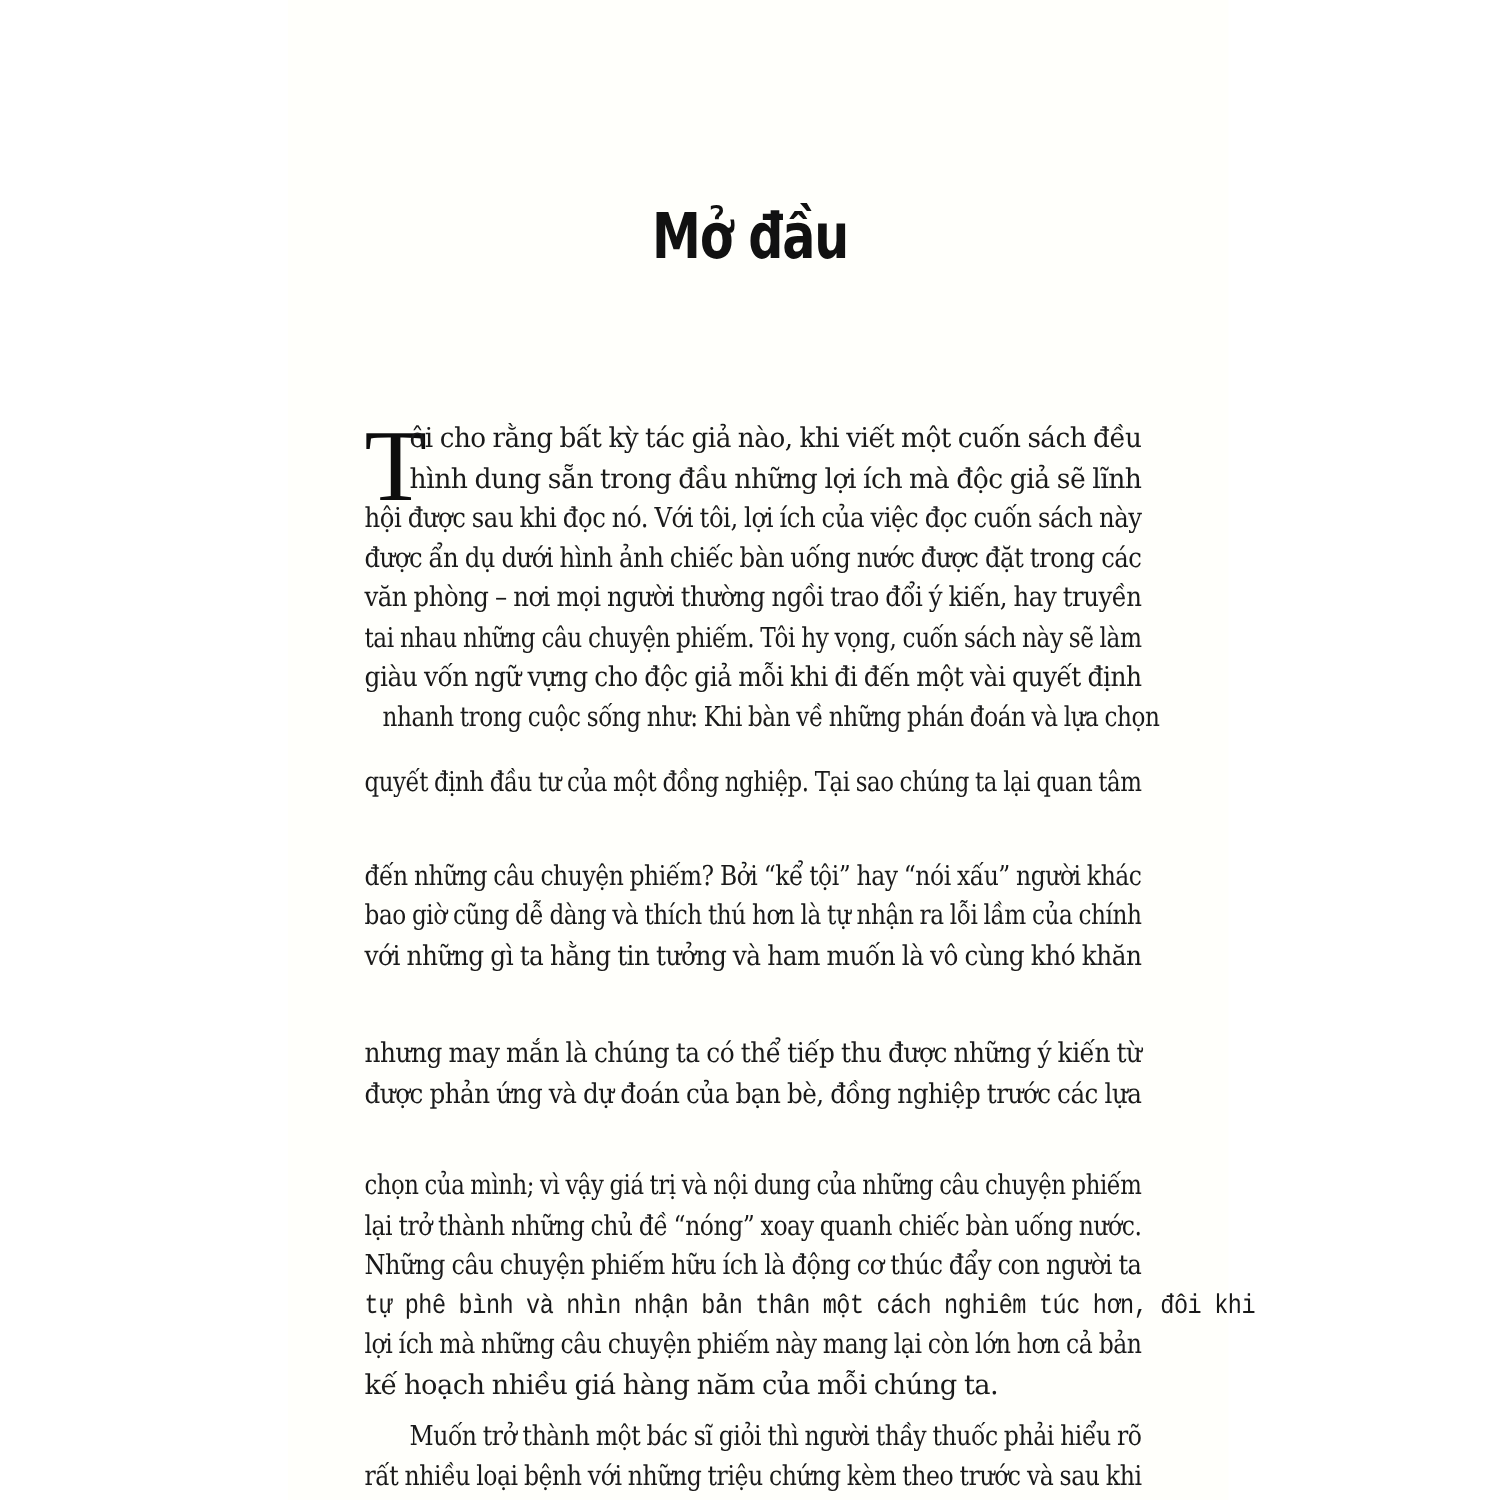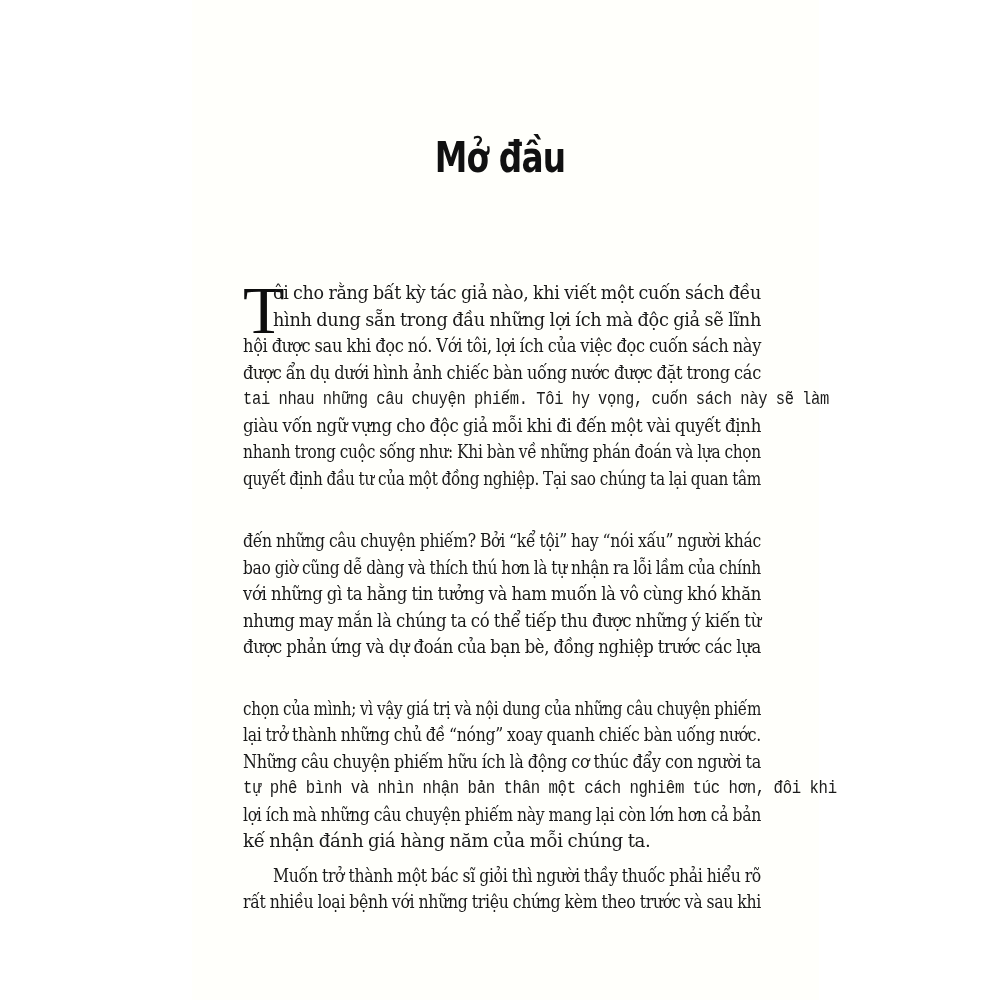--- a/index.html
+++ b/index.html
@@ -91,35 +91,36 @@
 
   <h1 class="chapter-title" style="margin:0;">Mở đầu</h1>
 
   <div class="body-text">
     <div style="position:relative;">
       <span class="dropcap">T</span>
       <span class="line indent1" style="white-space: nowrap; text-decoration: underline;"><span style="white-space: nowrap; display: inline-block; transform-origin: 0px 0px; transform: scaleX(0.962703);">ôi cho rằng bất kỳ tác giả nào, khi viết một cuốn sách đều</span></span>
       <span class="line indent1" style="white-space: nowrap;"><span style="white-space: nowrap; display: inline-block; transform-origin: 0px 0px; transform: scaleX(0.975848);">hình dung sẵn trong đầu những lợi ích mà độc giả sẽ lĩnh</span></span>
       <span class="line" style="white-space: nowrap;"><span style="white-space: nowrap; display: inline-block; transform-origin: 0px 0px; transform: scaleX(0.89231);">hội được sau khi đọc nó. Với tôi, lợi ích của việc đọc cuốn sách này</span></span>
       <span class="line" style="white-space: nowrap;"><span style="white-space: nowrap; display: inline-block; transform-origin: 0px 0px; transform: scaleX(0.891207);">được ẩn dụ dưới hình ảnh chiếc bàn uống nước được đặt trong các</span></span>
-      <span class="line" style="white-space: nowrap; font-family: Liberation Mono, monospace;"><span style="white-space: nowrap; display: inline-block; transform-origin: 0px 0px; transform: scaleX(0.850008);">tai nhau những câu chuyện phiếm. Tôi hy vọng, cuốn sách này sẽ làm</span></span>
+      <span class="line" style="white-space: nowrap;"><span style="white-space: nowrap; display: inline-block; transform-origin: 0px 0px; transform: scaleX(0.89344);">văn phòng – nơi mọi người thường ngồi trao đổi ý kiến, hay truyền</span></span>
+      <span class="line" style="white-space: nowrap;"><span style="white-space: nowrap; display: inline-block; transform-origin: 0px 0px; transform: scaleX(0.850008);">tai nhau những câu chuyện phiếm. Tôi hy vọng, cuốn sách này sẽ làm</span></span>
       <span class="line" style="white-space: nowrap;"><span style="white-space: nowrap; display: inline-block; transform-origin: 0px 0px; transform: scaleX(0.911696);">giàu vốn ngữ vựng cho độc giả mỗi khi đi đến một vài quyết định</span></span>
-      <span class="line" style="white-space: nowrap;"><span style="white-space: nowrap; display: inline-block; transform-origin: 0px 0px; transform: scaleX(0.847595);">nhanh trong cuộc sống như: Khi bàn về những phán đoán và lựa chọn</span></span>
-      <span class="line" style="white-space: nowrap;"><span style="white-space: nowrap; display: inline-block; transform-origin: 0px 0px; transform: scaleX(0.838781);">quyết định đầu tư của một đồng nghiệp. Tại sao chúng ta lại quan tâm</span></span>
+      <span class="line" style="white-space: nowrap; margin-left: 12px;"><span style="white-space: nowrap; display: inline-block; transform-origin: 0px 0px; transform: scaleX(0.847595);">nhanh trong cuộc sống như: Khi bàn về những phán đoán và lựa chọn</span></span>
+      <span class="line" style="white-space: nowrap; margin-top: 17px;"><span style="white-space: nowrap; display: inline-block; transform-origin: 0px 0px; transform: scaleX(0.838781);">quyết định đầu tư của một đồng nghiệp. Tại sao chúng ta lại quan tâm</span></span>
       <span class="line" style="white-space: nowrap; margin-top: 36px;"><span style="white-space: nowrap; display: inline-block; transform-origin: 0px 0px; transform: scaleX(0.85964);">đến những câu chuyện phiếm? Bởi “kể tội” hay “nói xấu” người khác</span></span>
       <span class="line" style="white-space: nowrap;"><span style="white-space: nowrap; display: inline-block; transform-origin: 0px 0px; transform: scaleX(0.84979);">bao giờ cũng dễ dàng và thích thú hơn là tự nhận ra lỗi lầm của chính</span></span>
       <span class="line" style="white-space: nowrap;"><span style="white-space: nowrap; display: inline-block; transform-origin: 0px 0px; transform: scaleX(0.907329);">với những gì ta hằng tin tưởng và ham muốn là vô cùng khó khăn</span></span>
-      <span class="line" style="white-space: nowrap;"><span style="white-space: nowrap; display: inline-block; transform-origin: 0px 0px; transform: scaleX(0.909794);">nhưng may mắn là chúng ta có thể tiếp thu được những ý kiến từ</span></span>
+      <span class="line" style="white-space: nowrap; margin-top: 39px;"><span style="white-space: nowrap; display: inline-block; transform-origin: 0px 0px; transform: scaleX(0.909794);">nhưng may mắn là chúng ta có thể tiếp thu được những ý kiến từ</span></span>
       <span class="line" style="white-space: nowrap;"><span style="white-space: nowrap; display: inline-block; transform-origin: 0px 0px; transform: scaleX(0.902832);">được phản ứng và dự đoán của bạn bè, đồng nghiệp trước các lựa</span></span>
       <span class="line" style="white-space: nowrap; margin-top: 35px;"><span style="white-space: nowrap; display: inline-block; transform-origin: 0px 0px; transform: scaleX(0.834748);">chọn của mình; vì vậy giá trị và nội dung của những câu chuyện phiếm</span></span>
       <span class="line" style="white-space: nowrap;"><span style="white-space: nowrap; display: inline-block; transform-origin: 0px 0px; transform: scaleX(0.86118);">lại trở thành những chủ đề “nóng” xoay quanh chiếc bàn uống nước.</span></span>
       <span class="line" style="white-space: nowrap;"><span style="white-space: nowrap; display: inline-block; transform-origin: 0px 0px; transform: scaleX(0.880718);">Những câu chuyện phiếm hữu ích là động cơ thúc đẩy con người ta</span></span>
       <span class="line" style="white-space: nowrap; font-family: Liberation Mono, monospace;"><span style="white-space: nowrap; display: inline-block; transform-origin: 0px 0px; transform: scaleX(0.861942);">tự phê bình và nhìn nhận bản thân một cách nghiêm túc hơn, đôi khi</span></span>
       <span class="line" style="white-space: nowrap;"><span style="white-space: nowrap; display: inline-block; transform-origin: 0px 0px; transform: scaleX(0.861762);">lợi ích mà những câu chuyện phiếm này mang lại còn lớn hơn cả bản</span></span>
-      <span class="line last" style="white-space: nowrap;"><span style="white-space: nowrap;">kế nhận đánh giá hàng năm của mỗi chúng ta.</span></span>
+      <span class="line last" style="white-space: nowrap;"><span style="white-space: nowrap;">kế hoạch nhiều giá hàng năm của mỗi chúng ta.</span></span>
     </div>
     <span class="para-gap"></span>
     <div>
       <span class="line indent-p2" style="white-space: nowrap;"><span style="white-space: nowrap; display: inline-block; transform-origin: 0px 0px; transform: scaleX(0.863406);">Muốn trở thành một bác sĩ giỏi thì người thầy thuốc phải hiểu rõ</span></span>
       <span class="line" style="white-space: nowrap;"><span style="white-space: nowrap; display: inline-block; transform-origin: 0px 0px; transform: scaleX(0.864121);">rất nhiều loại bệnh với những triệu chứng kèm theo trước và sau khi</span></span>
     </div>
   </div>
 </div>
 
 </body></html>

